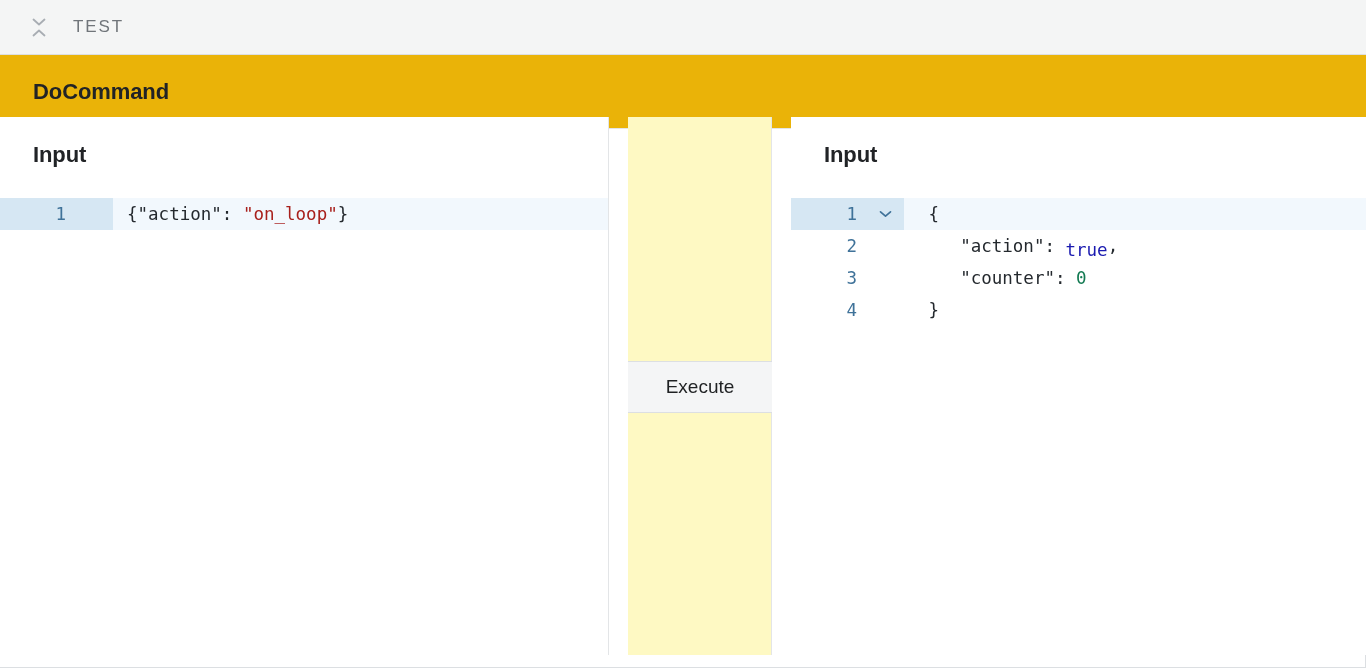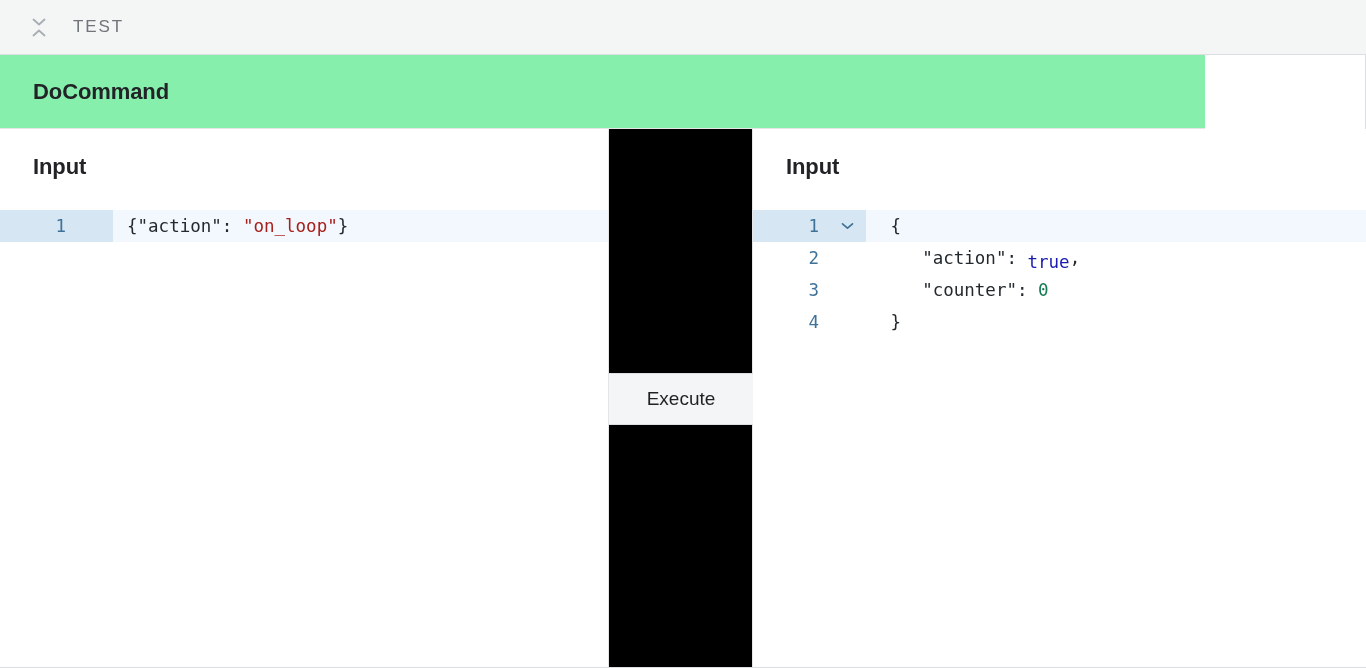--- a/index.html
+++ b/index.html
@@ -51,56 +51,57 @@
     letter-spacing: 1.9px;
     color: #70757a;
     font-weight: 400;
     white-space: nowrap;
   }
 
   
   .cmd-header {
     position: absolute;
     left: 0; top: 55px;
-    width: 1205px;
+    width: 1366px;
     height: 74px;
-    background: #86efac;
+    background: #eab308;
     border-bottom: 1px solid #e3e5e7;
     display: flex;
     align-items: center;
   }
   .cmd-title {
     margin-left: 33px;
     font-size: 22px;
     font-weight: 700;
     color: #212326;
     letter-spacing: -0.1px;
   }
 
   
   .panels {
     position: absolute;
-    left: 0; top: 129px;
+    left: 0; top: 117px;
     width: 1366px;
     height: 538px;
     display: flex;
+    gap: 19px;
   }
 
   .panel-input {
     position: relative;
     width: 609px;
     height: 100%;
     background: #ffffff;
     border-right: 1px solid #e3e5e7;
   }
   .panel-middle {
     position: relative;
     width: 144px;
     height: 100%;
-    background: #000000;
+    background: #fef9c3;
     border-right: 1px solid #e3e5e7;
   }
   .panel-output {
     position: relative;
     flex: 1;
     height: 100%;
     background: #ffffff;
   }
 
   .panel-heading {

